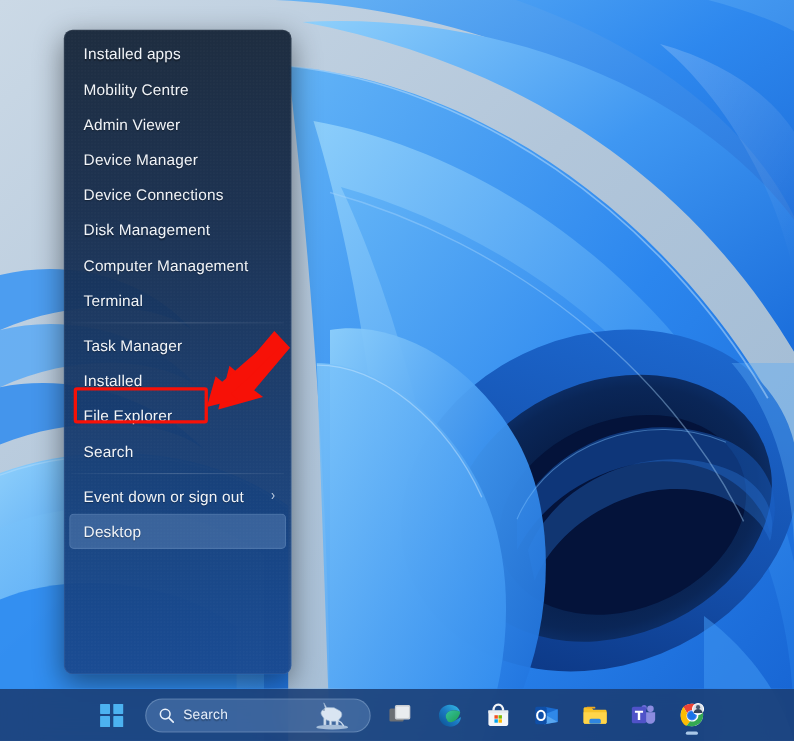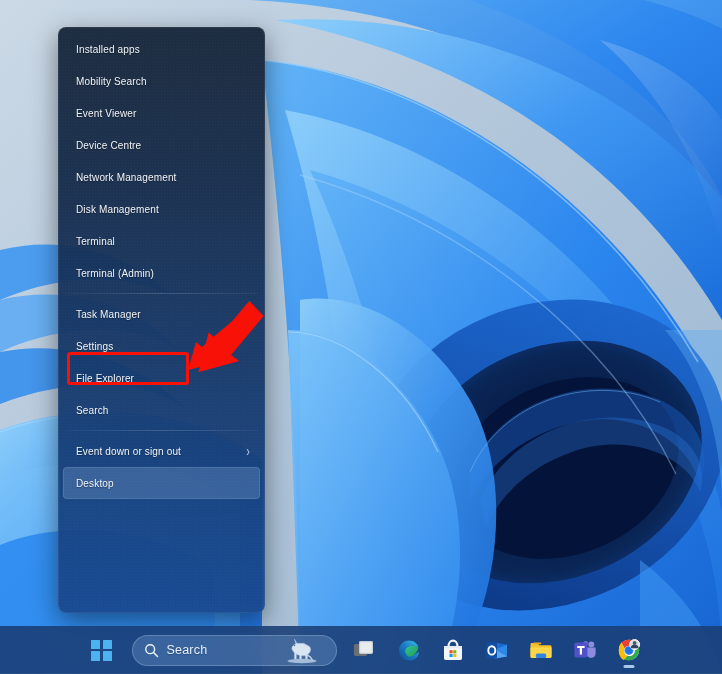--- a/index.html
+++ b/index.html
@@ -32,21 +32,21 @@
   .winx::after{
     content:""; position:absolute; inset:0; pointer-events:none;
     background-image:radial-gradient(rgba(255,255,255,0.045) 0.5px, transparent 0.6px);
     background-size:3px 3px; opacity:.65;
   }
   .mrow{
     position:relative; height:32px; display:flex; align-items:center;
     padding:0 10px 0 13px; border-radius:4px; z-index:2;
   }
   .mrow .mlabel{
-    font-size:10px; color:#f1f4f8; letter-spacing:.15px; white-space:nowrap;
+    font-size:14px; color:#f1f4f8; letter-spacing:.15px; white-space:nowrap;
     text-shadow:0 1px 1px rgba(0,0,0,.35);
   }
   .mrow.sel{ background:rgba(132,168,214,0.30); box-shadow:0 0 0 1px rgba(160,195,235,.18) inset;align-items:center; }
   .chev{ margin-left:auto; font-size:11px; color:#cfdcec; line-height:1;
          transform:scaleY(1.25); opacity:.92; }
   .msep{ position:relative; z-index:2; height:1px; margin:4px 2px 4px 2px;
          background:linear-gradient(90deg,rgba(255,255,255,.02),rgba(255,255,255,.17),rgba(255,255,255,.04)); }
 
   
   .redbox{
@@ -183,46 +183,46 @@
       <path d="M0,432 C80,402 190,408 262,462" fill="none" stroke="#bfe2fd" stroke-width="1.3" opacity=".4"></path>
       <path d="M470,472 C500,402 590,372 660,402" fill="none" stroke="#7fc0fa" stroke-width="1" opacity=".45"></path>
     </svg>
   </div>
 
   <div class="winx" id="winx">
       <div class="mrow">
         <span class="mlabel">Installed apps</span>
       </div>
       <div class="mrow">
-        <span class="mlabel">Mobility Search</span>
-      </div>
-      <div class="mrow">
-        <span class="mlabel">Event Viewer</span>
-      </div>
-      <div class="mrow">
-        <span class="mlabel">Device Centre</span>
-      </div>
-      <div class="mrow">
-        <span class="mlabel">Network Management</span>
+        <span class="mlabel">Mobility Centre</span>
+      </div>
+      <div class="mrow">
+        <span class="mlabel">Admin Viewer</span>
+      </div>
+      <div class="mrow">
+        <span class="mlabel">Device Manager</span>
+      </div>
+      <div class="mrow">
+        <span class="mlabel">Device Connections</span>
       </div>
       <div class="mrow">
         <span class="mlabel">Disk Management</span>
       </div>
       <div class="mrow">
+        <span class="mlabel">Computer Management</span>
+      </div>
+      <div class="mrow">
         <span class="mlabel">Terminal</span>
       </div>
-      <div class="mrow">
-        <span class="mlabel">Terminal (Admin)</span>
-      </div>
       <div class="msep"></div>
       <div class="mrow">
         <span class="mlabel">Task Manager</span>
       </div>
       <div class="mrow">
-        <span class="mlabel">Settings</span>
+        <span class="mlabel">Installed</span>
       </div>
       <div class="mrow">
         <span class="mlabel">File Explorer</span>
       </div>
       <div class="mrow">
         <span class="mlabel">Search</span>
       </div>
       <div class="msep"></div>
       <div class="mrow">
         <span class="mlabel">Event down or sign out</span>

